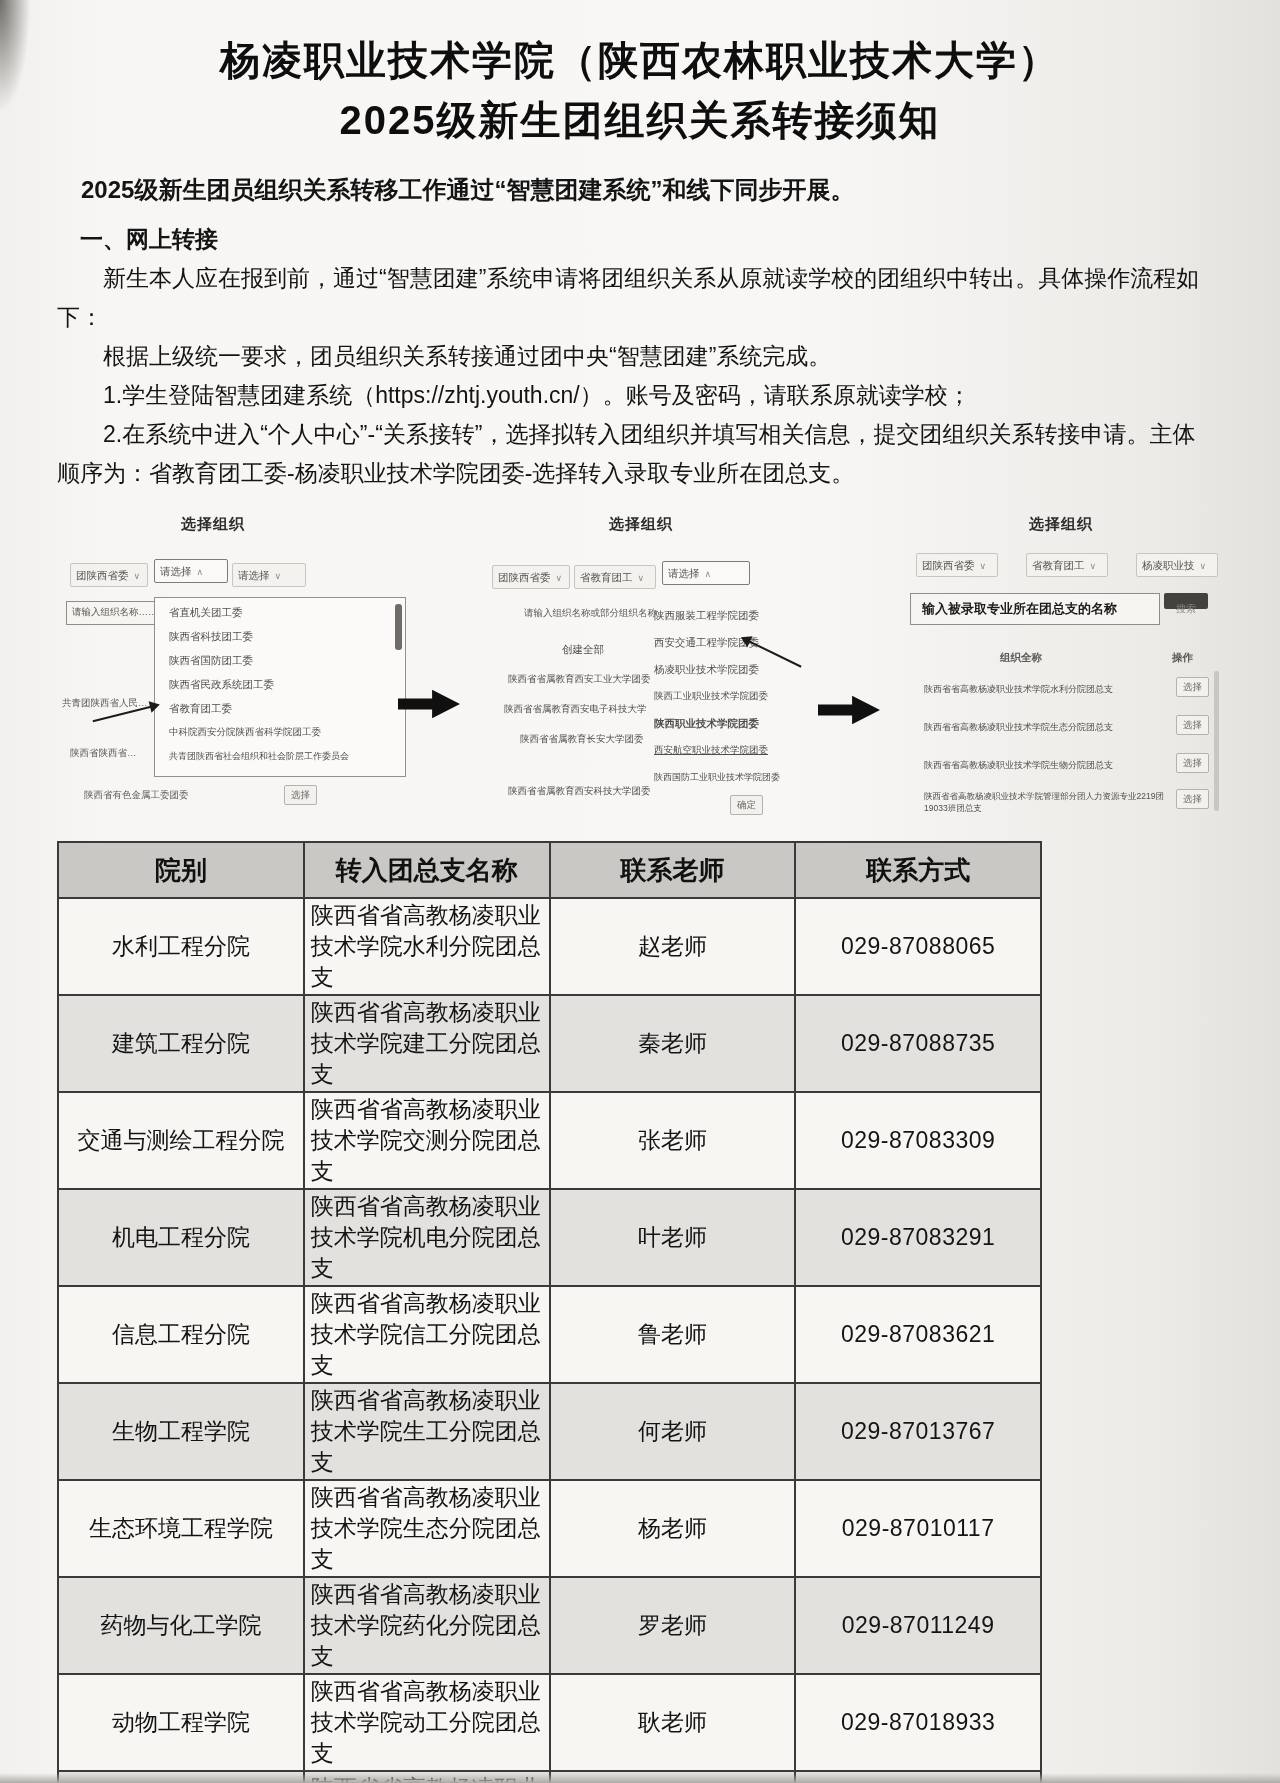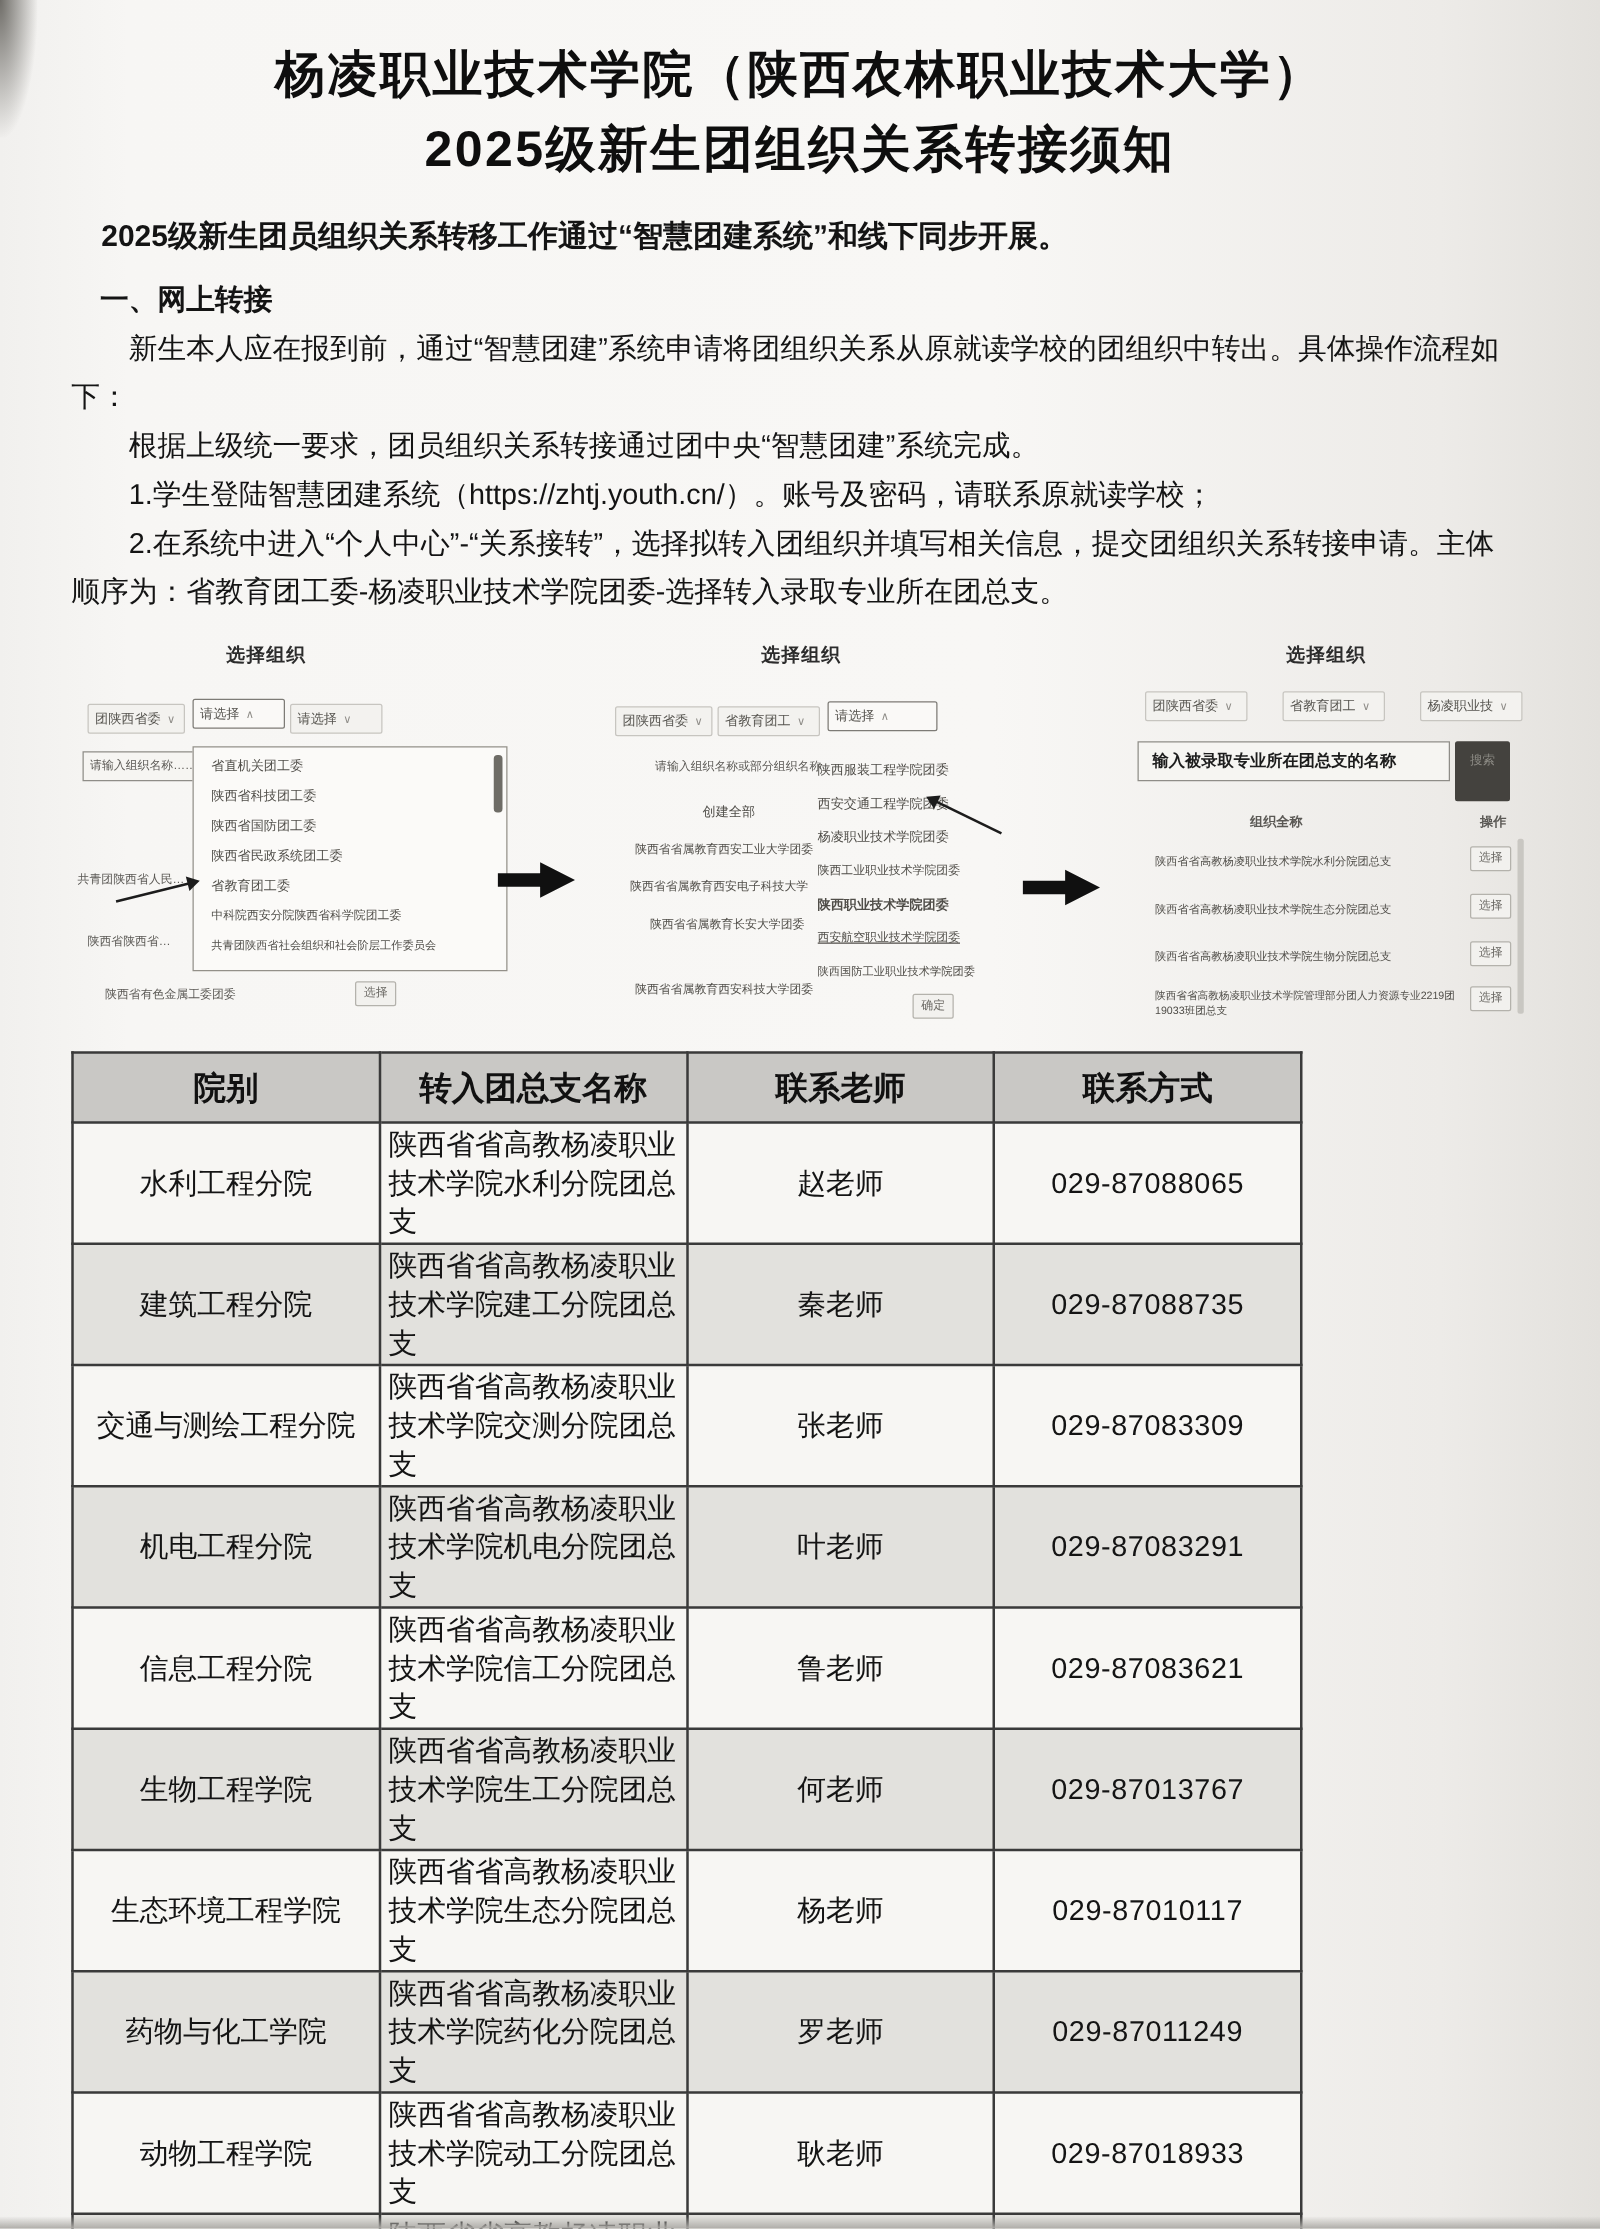--- a/index.html
+++ b/index.html
@@ -129,23 +129,23 @@
 
     <div class="big-arrow" style="left:818px;top:192px;"></div>
 
     <div class="panel" style="left:900px;width:322px;">
       <div class="mini-caption">选择组织</div>
       <div class="dd" style="left:16px;top:52px;width:70px;"><span>团陕西省委</span><span class="caret">∨</span></div>
       <div class="dd" style="left:126px;top:52px;width:70px;"><span>省教育团工</span><span class="caret">∨</span></div>
       <div class="dd" style="left:236px;top:52px;width:70px;"><span>杨凌职业技</span><span class="caret">∨</span></div>
       <div class="search-input" style="left:10px;top:92px;width:248px;height:30px;"></div>
       <div class="overlay-bold" style="left:22px;top:99px;">输入被录取专业所在团总支的名称</div>
-      <div class="search-btn" style="left:264px;top:92px;width:44px;height:48px;line-height:32px;">搜索</div>
+      <div class="search-btn" style="left:264px;top:92px;width:44px;height:16px;line-height:32px;">搜索</div>
       <div class="mini-text" style="position:absolute;left:100px;top:150px;font-weight:bold;">组织全称</div>
-      <div class="mini-text" style="position:absolute;left:284px;top:150px;font-weight:bold;">操作</div>
+      <div class="mini-text" style="position:absolute;left:272px;top:150px;font-weight:bold;">操作</div>
       <div class="li" style="left:24px;top:182px;font-size:9px;">陕西省省高教杨凌职业技术学院水利分院团总支</div>
       <div class="chip" style="left:276px;top:176px;">选择</div>
       <div class="li" style="left:24px;top:220px;font-size:9px;">陕西省省高教杨凌职业技术学院生态分院团总支</div>
       <div class="chip" style="left:276px;top:214px;">选择</div>
       <div class="li" style="left:24px;top:258px;font-size:9px;">陕西省省高教杨凌职业技术学院生物分院团总支</div>
       <div class="chip" style="left:276px;top:252px;">选择</div>
       <div class="li" style="left:24px;top:290px;font-size:8.5px;width:240px;white-space:normal;">陕西省省高教杨凌职业技术学院管理部分团人力资源专业2219团19033班团总支</div>
       <div class="chip" style="left:276px;top:288px;">选择</div>
       <div class="vline" style="left:314px;top:170px;height:140px;"></div>
     </div>

